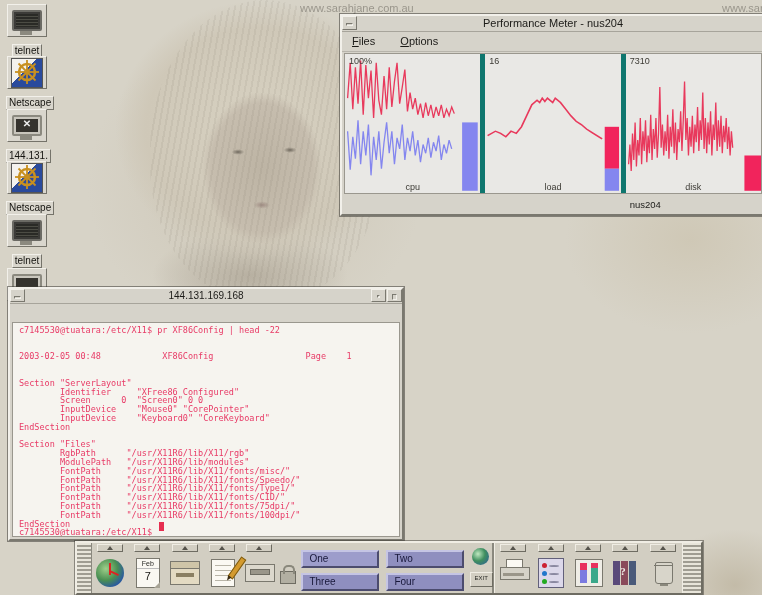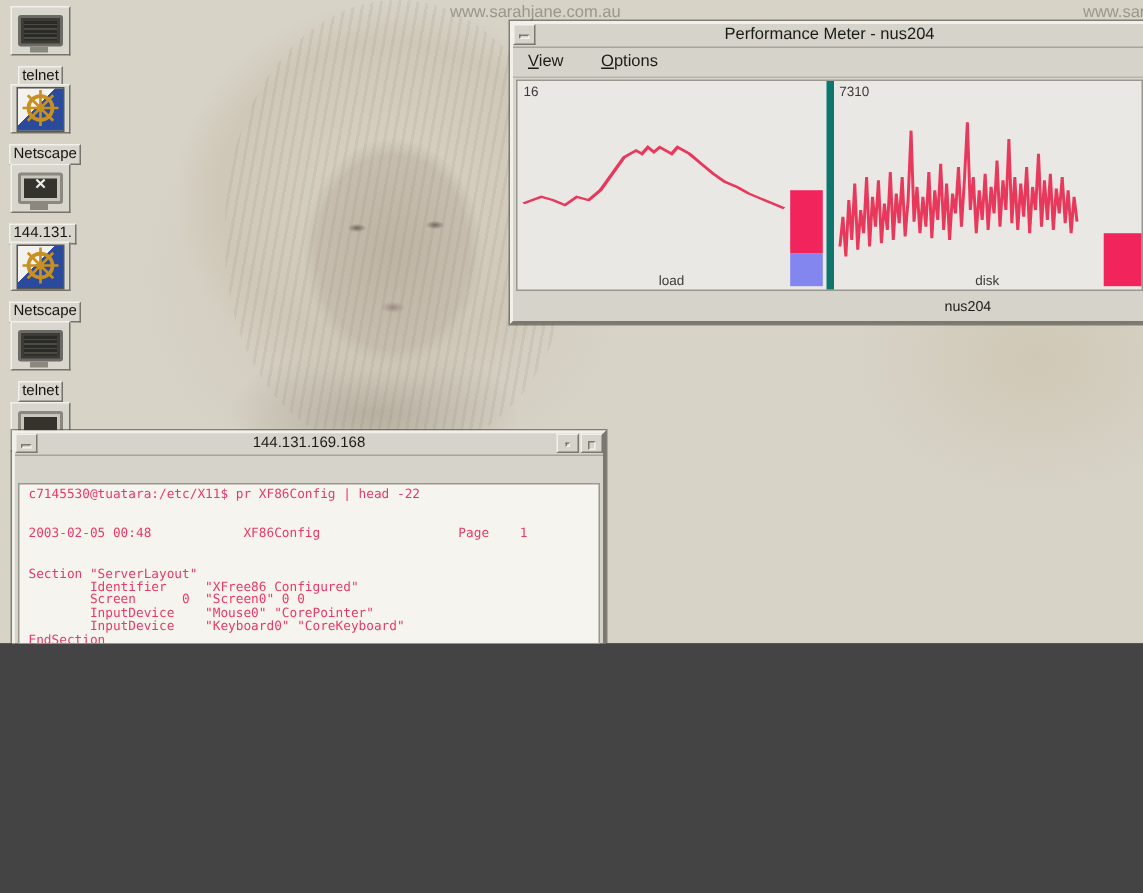--- a/index.html
+++ b/index.html
@@ -1,16 +1,16 @@
 <!DOCTYPE html>
 <html><head>
 <meta charset="utf-8">
 <style>
   html,body{margin:0;padding:0;background:#444;}
-  #screen{position:relative;width:762px;height:429px;overflow:hidden;
+  #screen{position:relative;width:762px;height:595px;overflow:hidden;
     background:#7f1d1d;font-family:"Liberation Sans",sans-serif;}
 
   
   .wallpaper{position:absolute;inset:0;z-index:1;background:
     radial-gradient(ellipse 9px 4px at 238px 152px, rgba(90,84,74,.8), transparent 70%),
     radial-gradient(ellipse 9px 4px at 290px 150px, rgba(90,84,74,.8), transparent 70%),
     radial-gradient(ellipse 11px 5px at 262px 205px, rgba(140,116,110,.65), transparent 75%),
     radial-gradient(ellipse 75px 95px at 262px 168px, #bdb4a4 0%, #c6bdae 68%, transparent 80%),
     radial-gradient(ellipse 190px 170px at 260px 130px, #d8d2c2 0%, #cfc8b8 60%, transparent 76%),
     radial-gradient(ellipse 210px 190px at 255px 185px, #cdc6b6 0%, transparent 80%),
@@ -259,24 +259,33 @@
   </div>
 
   <div class="mwin" id="perf">
     <div class="mtitle">
       <div class="mbtn" style="left:0">
           <div class="dash"></div>
         </div>
       <span>Performance Meter - nus204</span>
     </div>
     <div class="menubar">
-      <span class="menu-item">View</span>
+      <span class="menu-item">Files</span>
       <span class="menu-item">Options</span>
     </div>
     <div class="graphs">
+      <div class="gpanel">
+        <svg viewBox="0 0 104 126" preserveAspectRatio="none">
+          <polyline fill="none" stroke="#8486ef" stroke-width="1" points="2,70 4,105 6,75 8,95 10,60 12,100 14,70 16,92 18,64 20,110 22,75 24,96 26,70 28,104 30,80 32,62 34,90 36,70 38,100 40,76 42,86 44,64 46,96 48,76 50,88 52,70 54,92 56,78 58,98 60,82 62,90 64,76 66,94 68,80 70,88 72,74 74,96 76,82 78,90 80,78 82,86"></polyline>
+          <polyline fill="none" stroke="#e8395c" stroke-width="1" points="2,40 4,8 6,50 8,12 10,45 12,6 14,55 16,10 18,40 20,15 22,58 24,8 26,42 28,55 30,20 32,50 34,12 36,48 38,25 40,8 42,45 44,30 46,14 48,52 50,35 52,50 54,40 56,55 58,45 60,58 62,44 64,56 66,46 68,58 70,48 72,56 74,46 76,58 78,50 80,56 82,48 84,54"></polyline>
+          <rect x="90" y="62" width="12" height="62" fill="#8486ef"></rect>
+        </svg>
+        <span class="gscale">100%</span>
+        <span class="gname">cpu</span>
+      </div>
       <div class="gpanel">
         <svg viewBox="0 0 104 126" preserveAspectRatio="none">
           <polyline fill="none" stroke="#e8395c" stroke-width="1.3" points="2,74 8,70 12,72 16,75 20,70 24,72 28,66 32,56 36,46 40,42 42,44 44,40 46,43 48,40 52,44 54,40 58,44 62,50 66,56 70,61 74,64 78,68 82,71 86,74 90,77"></polyline>
           <rect x="92" y="66" width="11" height="38" fill="#f1245c"></rect>
           <rect x="92" y="104" width="11" height="20" fill="#8486ef"></rect>
         </svg>
         <span class="gscale">16</span>
         <span class="gname">load</span>
       </div>
       <div class="gpanel">

